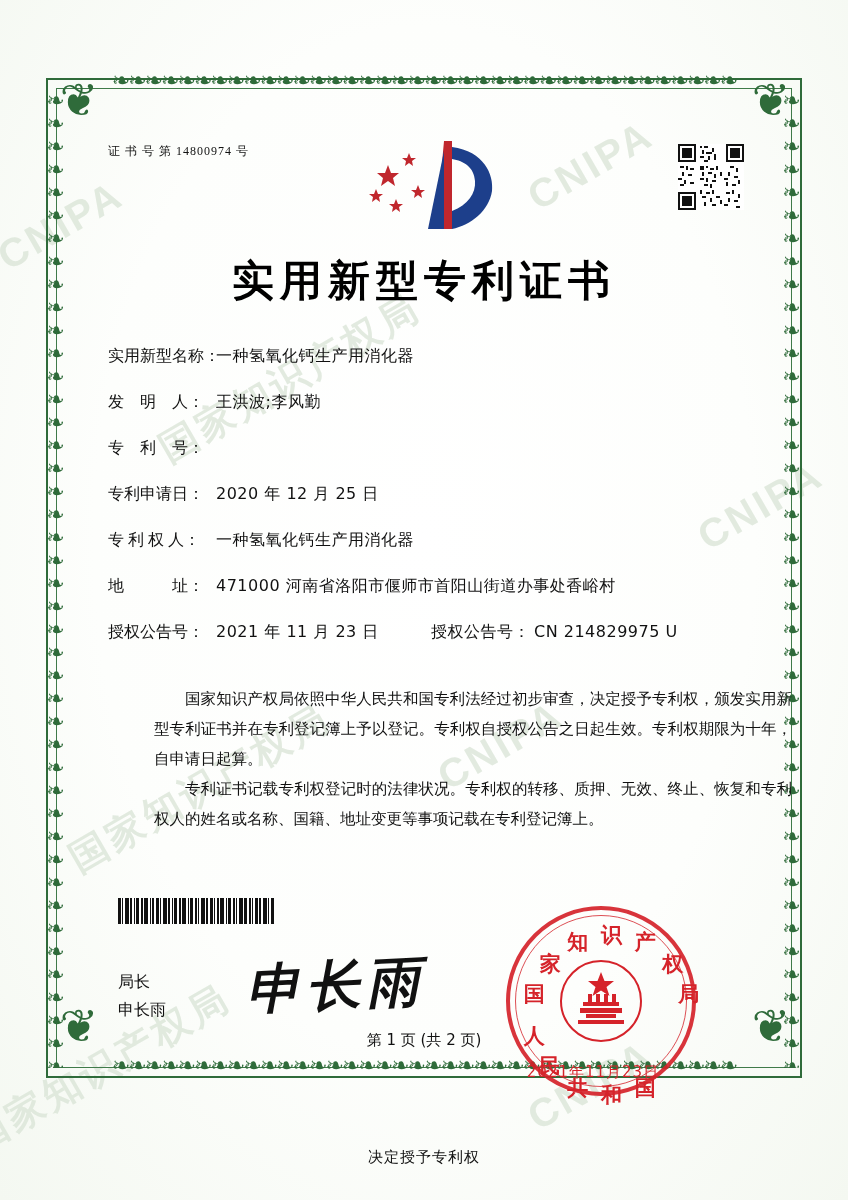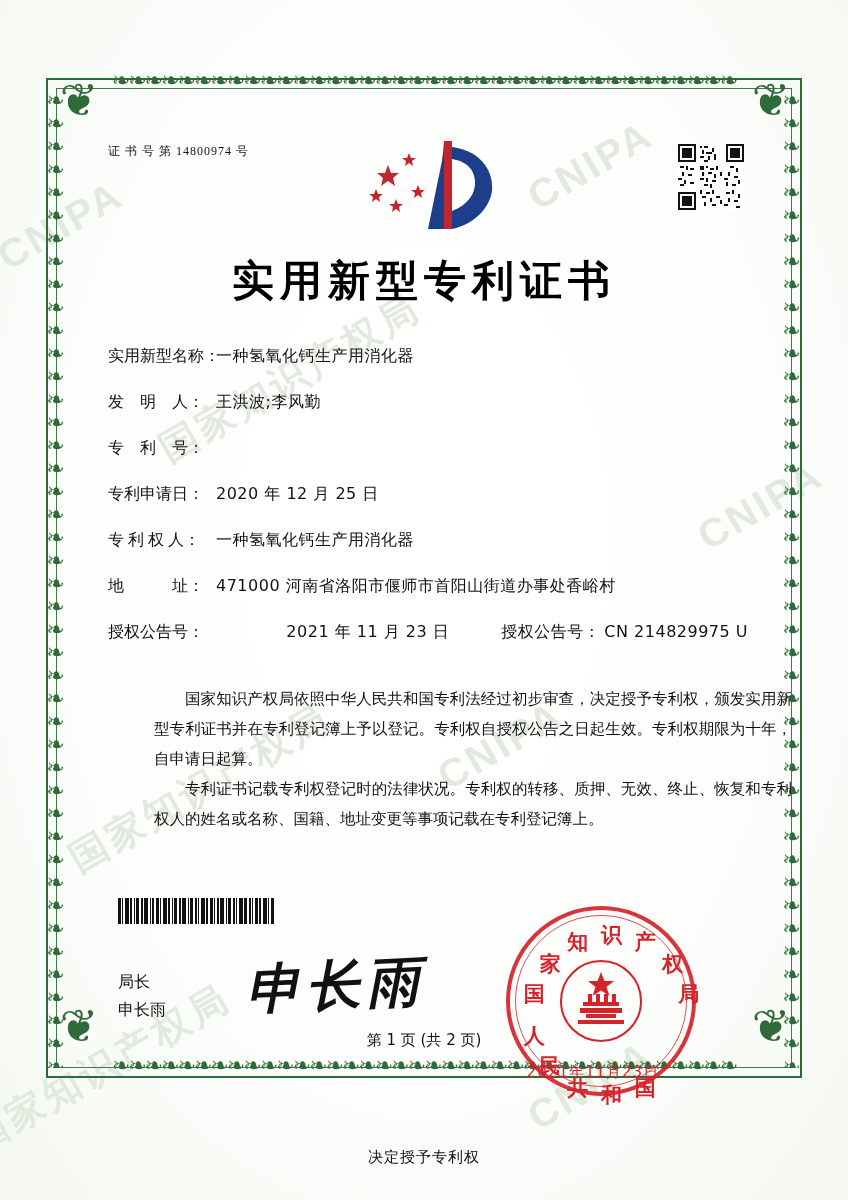--- a/index.html
+++ b/index.html
@@ -172,21 +172,21 @@
     width: 108px;
     flex: 0 0 108px;
     letter-spacing: 0px;
     white-space: pre;
     font-family: Liberation Serif, serif;
   }
   .field .val {
     flex: 1;
     letter-spacing: .5px;
   }
-  .field.grant .val { display: flex; justify-content: flex-end; }
+  .field.grant .val { display: flex; }
   .field.grant .val .g1 { width: 215px; flex: 0 0 215px; }
 
   .para {
     position: absolute;
     left: 52px;
     width: 638px;
     font-size: 15.5px;
     line-height: 30px;
     text-align: justify;
     text-indent: 2em;

